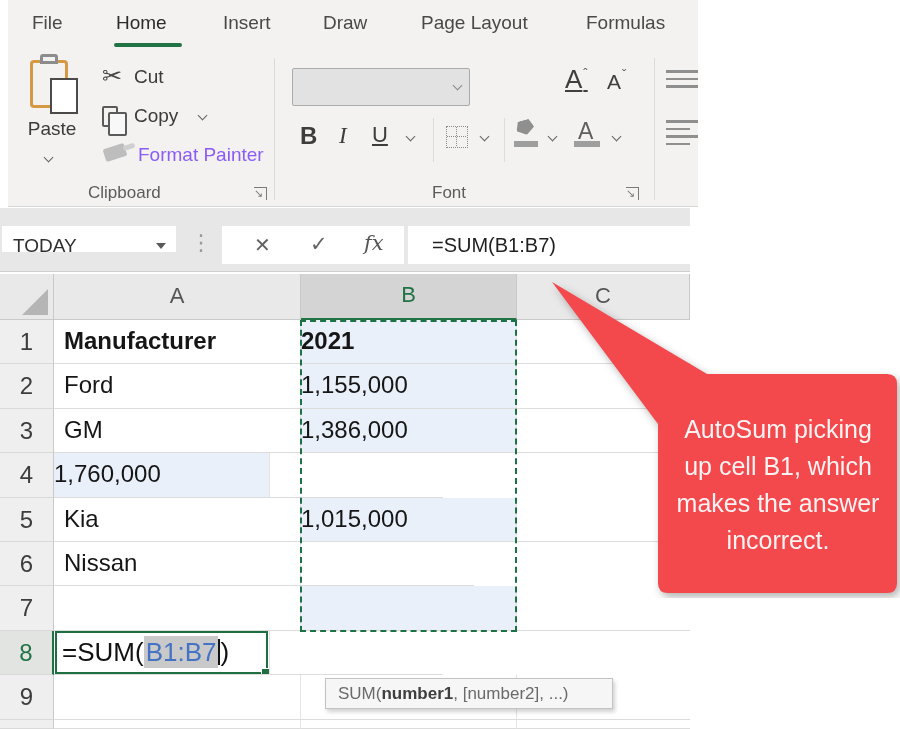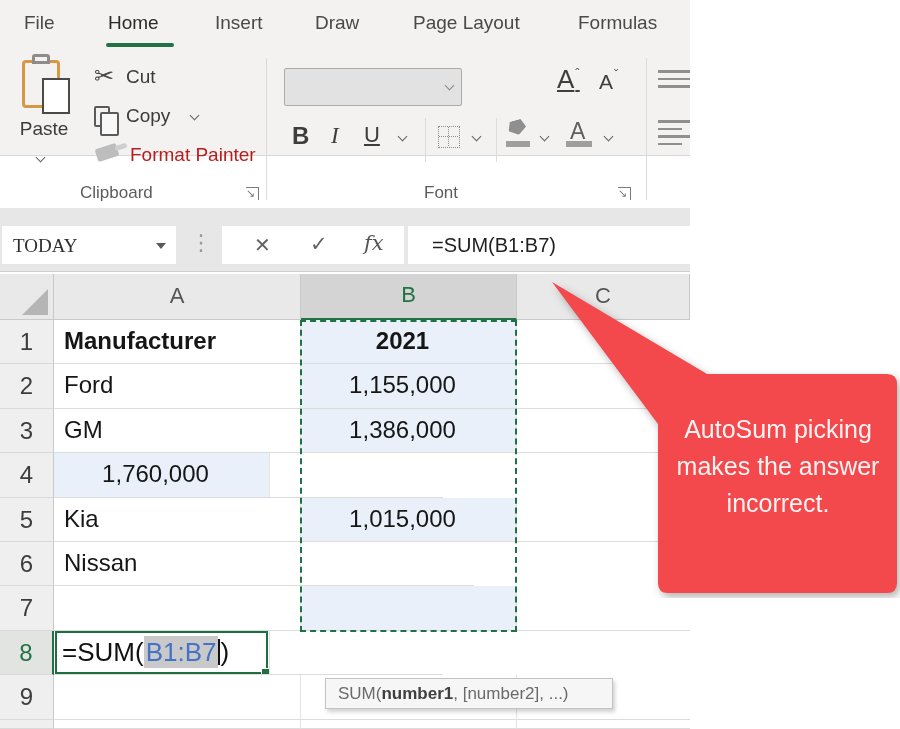--- a/index.html
+++ b/index.html
@@ -1,20 +1,20 @@
 <!DOCTYPE html>
 <html><head>
 <meta charset="utf-8">
 <style>
   * { margin:0; padding:0; box-sizing:border-box; }
   html,body { width:900px; height:729px; background:#ffffff; font-family:"Liberation Sans", sans-serif; overflow:hidden; }
   .app { position:relative; width:900px; height:729px; background:#fff; }
 
   
-  .ribbon { position:absolute; left:0; top:0; width:690px; height:156px; background:#f3f2f1; border-bottom:1px solid #d8d8d8; }
+  .ribbon { position:absolute; left:8px; top:0; width:690px; height:207px; background:#f3f2f1; border-bottom:1px solid #d8d8d8; }
   .tab { position:absolute; top:12px; font-size:19px; color:#494949; cursor:default; }
   .tab.active { color:#2b2b2b; font-weight:500; }
   .tab-underline { position:absolute; left:106px; top:43px; width:68px; height:4px; background:#217346; border-radius:2px; }
 
   .v-div { position:absolute; top:58px; width:1px; height:142px; background:#dadada; }
 
   
   .paste-icon { position:absolute; left:22px; top:60px; width:38px; height:48px; border:3px solid #d79843; border-radius:4px; background:#f3f2f1; }
   .paste-clip { position:absolute; left:32px; top:54px; width:18px; height:10px; background:#f3f2f1; border:3px solid #8c8c8c; border-radius:3px 3px 0 0; }
   .paste-page { position:absolute; left:42px; top:78px; width:28px; height:36px; background:#fff; border:2.5px solid #4a4a4a; }
@@ -27,21 +27,21 @@
   .cut-icon { position:absolute; left:94px; top:62px; font-size:24px; color:#474747; }
   .cut-label { position:absolute; left:126px; top:66px; font-size:19px; color:#3b3b3b; }
 
   .copy-icon { position:absolute; left:94px; top:106px; width:16px; height:21px; border:2px solid #5a5a5a; border-radius:2px; background:#f3f2f1; }
   .copy-icon::before { content:""; position:absolute; left:4px; top:4px; width:15px; height:20px; border:2px solid #5a5a5a; border-radius:2px; background:#f8f8f8; }
   .copy-label { position:absolute; left:126px; top:105px; font-size:19px; color:#3b3b3b; }
   .copy-chev { position:absolute; left:190px; top:112px; }
 
   .fp-icon { position:absolute; left:96px; top:146px; width:22px; height:13px; background:#bdbdbd; transform:rotate(-18deg); border-radius:2px; }
   .fp-icon::after { content:""; position:absolute; left:20px; top:3px; width:12px; height:5px; background:#cfcfcf; border-radius:2px; }
-  .fp-label { position:absolute; left:130px; top:144px; font-size:19px; color:#b91c1c; }
+  .fp-label { position:absolute; left:130px; top:144px; font-size:19px; color:#8b5cf6; }
 
   .grp-label { position:absolute; top:183px; font-size:17px; color:#5c5c5c; }
   .launcher { position:absolute; width:13px; height:13px; border-top:1.5px solid #7a7a7a; border-right:1.5px solid #7a7a7a; font-size:11px; color:#7a7a7a; line-height:11px; text-align:left; }
 
   
   .combo { position:absolute; background:#e2e2e2; border:1.5px solid #ababab; border-radius:2px; }
   .combo .chev { position:absolute; right:6px; top:13px; }
   .combo .chev::before { border-color:#8a8a8a; }
   .combo-val { font-size:18px; color:#8e8e8e; padding:7px 0 0 10px; display:block; }
   .grow-icon { position:absolute; font-size:26px; color:#3f3f3f;text-decoration:underline; }
@@ -60,21 +60,21 @@
   .fill-icon { position:absolute; left:508px; top:120px; width:18px; height:15px; background:#8f8f8f; transform:rotate(-15deg); clip-path:polygon(20% 0,80% 0,100% 60%,50% 100%,0 60%); }
   .fill-bar { position:absolute; left:506px; top:141px; width:24px; height:6px; background:#9e9e9e; }
   .fontcolor-a { position:absolute; left:570px; top:118px; font-size:23px; color:#5f5f5f; }
   .fontcolor-bar { position:absolute; left:566px; top:141px; width:26px; height:6px; background:#9e9e9e; }
 
   .align-lines { position:absolute; left:658px; width:32px; }
   .align-lines i { display:block; height:2.5px; background:#8f8f8f; margin-bottom:5px; }
 
   
   .fbar { position:absolute; left:0; top:208px; width:690px; height:64px; background:#e7e7e7; border-bottom:1px solid #cfcfcf; }
-  .namebox { position:absolute; left:2px; top:18px; width:174px; height:38px; background:#fff;font-family:Liberation Serif, serif; }
+  .namebox { position:absolute; left:2px; top:18px; width:174px; height:26px; background:#fff; }
   .namebox-val { position:absolute; left:11px; top:9px; font-size:19px; color:#2f2f2f; }
   .namebox-dd { position:absolute; right:10px; top:17px; width:0; height:0; border-left:5px solid transparent; border-right:5px solid transparent; border-top:6px solid #5a5a5a; }
   .fdots { position:absolute; left:190px; top:22px; font-size:22px; color:#9a9a9a; letter-spacing:0; }
   .fbtns { position:absolute; left:222px; top:18px; width:182px; height:38px; background:#fff; }
   .fx-cancel { position:absolute; left:32px; top:7px; font-size:20px; color:#636363; }
   .fx-enter { position:absolute; left:88px; top:6px; font-size:21px; color:#636363; }
   .fx-fx { position:absolute; left:142px; top:5px; font-size:21px; font-style:italic; font-family:"DejaVu Serif", serif; color:#555; }
   .finput { position:absolute; left:408px; top:18px; width:282px; height:38px; background:#fff; }
   .finput-val { position:absolute; left:24px; top:8px; font-size:20px; color:#1f1f1f; }
 
@@ -83,21 +83,21 @@
   .colhead { position:absolute; top:2px; height:46px; background:#e9e9e9; border-right:1px solid #c9c9c9; border-bottom:1px solid #c9c9c9; text-align:center; font-size:22px; color:#565656; line-height:44px; }
   .colhead.selected { background:#d4d4d4; color:#217346; border-bottom:2.5px solid #217346; line-height:42px; }
   .corner { position:absolute; left:0; top:2px; width:54px; height:46px; background:#e9e9e9; border-right:1px solid #c9c9c9; border-bottom:1px solid #c9c9c9; }
   .corner-tri { position:absolute; right:5px; bottom:4px; width:0; height:0; border-left:26px solid transparent; border-bottom:26px solid #b5b5b5; }
 
   .row { position:absolute; left:0; width:690px; height:44.4px; display:flex; }
   .rh { width:54px; background:#efefef; border-right:1px solid #c9c9c9; border-bottom:1px solid #d9d9d9; text-align:center; font-size:24px; color:#3d3d3d; line-height:43px; }
   .rh.active { background:#e2e4e2; color:#217346; border-right:2px solid #217346; }
   .cell { border-bottom:1px solid #dcdcdc; border-right:1px solid #e3e3e3; font-size:24px; color:#161616; line-height:42px; white-space:nowrap; overflow:hidden; }
   .ca { width:247px; padding-left:10px; }
-  .cb { width:216px; text-align:center; padding-right:12px; }
+  .cb { width:216px; text-align:left; padding-right:12px; }
   .cc { width:173px; border-right:none; }
   .bold { font-weight:bold; }
   .sel { background:#e9f0f9; }
 
   .ants { position:absolute; left:300px; top:48px; width:217px; height:312px; border:2.2px dashed #1e7145; pointer-events:none; z-index:6; }
 
   .fcell { position:relative; background:#fff; text-align:left !important; padding:0 !important; }
   .fcell-border { position:absolute; left:1px; top:0; width:213px; height:43px; border:2.2px solid #1d6f42; z-index:7; pointer-events:none; }
   .fcell-content { position:absolute; left:8px; top:0; font-size:26px; line-height:43px; color:#111; }
   .frange { color:#4472c4; background:#c9c9c9; padding:1px 2px; }
@@ -279,17 +279,18 @@
     <div class="ants"></div>
 
     <div class="tooltip"><span>SUM(</span><b>number1</b><span>, [number2], ...)</span></div>
   </div>
 
   <svg class="callout-svg" viewBox="0 0 360 330">
     <path d="M12,14 L167,106 L347,106 Q357,106 357,116 L357,315 Q357,325 347,325 L128,325 Q118,325 118,315 L118,156 Z" fill="#f3484c"></path>
   </svg>
   <div class="callout-text">
     <div>AutoSum picking</div>
+    <div>up cell B1, which</div>
     <div>makes the answer</div>
     <div>incorrect.</div>
   </div>
 
 </div>
 
 </body></html>

